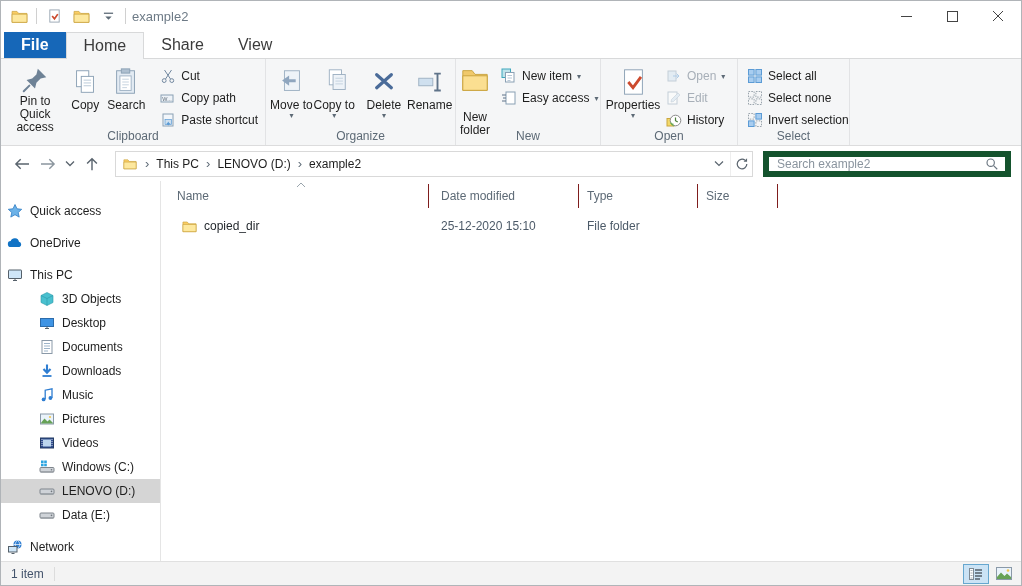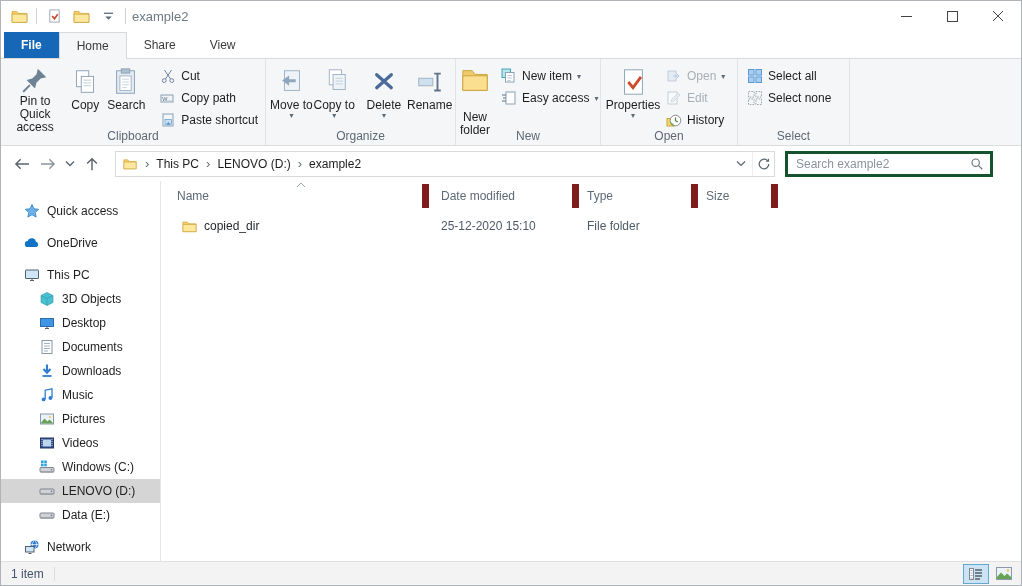--- a/index.html
+++ b/index.html
@@ -11,21 +11,21 @@
   .qat { display:flex; align-items:center; gap:7px; padding-left:8px; }
   .qat .sep { width:1px; height:16px; background:#d0d0d0; }
   .qat-btn { display:flex; align-items:center; justify-content:center; width:20px; height:20px; }
   .title-text { margin-left:6px; font-size:13px; color:#6d7a86; }
   .win-controls { position:absolute; right:0; top:0; height:30px; display:flex; }
   .win-btn { width:46px; height:30px; display:flex; align-items:center; justify-content:center; }
 
   
   .tabrow { position:absolute; top:30px; left:0; right:0; height:27px; background:#fff; }
   .tabs { display:flex; align-items:flex-end; height:27px; padding-left:3px; }
-  .tab { height:26px; line-height:26px; padding:0 17px; font-size:12px; color:#3b3b3b; position:relative; }
+  .tab { height:26px; line-height:26px; padding:0 17px; font-size:16px; color:#3b3b3b; position:relative; }
   .tab-file { background:#1667b8; color:#fff; font-weight:bold; }
   .tab-selected { background:#f5f6f7; border:1px solid #d8d9da; border-bottom:none; z-index:3; margin-bottom:-1px; height:27px; }
   .tabrow-right { position:absolute; right:8px; top:33px; display:flex; align-items:center; gap:12px; }
   .help-circle { width:17px; height:17px; border-radius:50%; background:#2878cc; color:#fff; font-size:11px; font-weight:bold; display:flex; align-items:center; justify-content:center; }
 
   
   .ribbon { position:absolute; top:57px; left:0; right:0; height:88px; background:#f5f6f7; border-top:1px solid #d8d9da; border-bottom:1px solid #dcdcdd; display:flex; }
   .rgroup { position:relative; height:100%; border-right:1px solid #e2e3e5; padding:2px 2px 16px 4px; display:flex; align-items:flex-start; }
   .rgroup-label { position:absolute; bottom:2px; left:0; right:0; text-align:center; font-size:12px; color:#5d6a76; }
   .btn-large { display:flex; flex-direction:column; align-items:center; padding-top:4px; font-size:12px; color:#1e1e1e; text-align:center; line-height:13px; height:72px; }
@@ -38,35 +38,35 @@
 
   
   .addressrow { position:absolute; top:145px; left:0; right:0; height:35px; background:#fff; display:flex; align-items:center; }
   .nav-btn { width:26px; height:26px; display:flex; align-items:center; justify-content:center; }
   .nav-btn.narrow { width:18px; }
   .addressbox { height:26px; border:1px solid #d9d9d9; background:#fff; display:flex; align-items:center; flex:1; margin-left:10px; font-size:12px; color:#1e1e1e; }
   .crumb { padding:0 4px; white-space:nowrap; }
   .crumb-sep { color:#5d6a76; font-size:13px; padding:0 3px; }
   .addr-right { margin-left:auto; display:flex; align-items:center; height:100%; }
   .addr-btn { width:22px; height:100%; display:flex; align-items:center; justify-content:center; border-left:1px solid #eee; }
-  .searchbox { width:208px; height:26px; border:3px solid #14532d; margin:0 10px; display:flex; align-items:center; }
+  .searchbox { width:248px; height:26px; border:6px solid #14532d; margin:0 10px; display:flex; align-items:center; }
   .searchbox input { flex:1; border:none; outline:none; font-size:12px; color:#444; padding:0 8px; font-family:inherit; background:transparent; }
   .searchbox input::placeholder { color:#8a949e; }
   .search-btn { width:26px; display:flex; align-items:center; justify-content:center; }
 
   
   .main { position:absolute; top:180px; left:0; right:0; height:382px; display:flex; background:#fff; }
   .sidebar { width:160px; border-right:1px solid #e5e5e5; padding-top:18px; overflow:hidden; }
-  .nav-item { height:24px; display:flex; align-items:center; gap:7px; font-size:12px; color:#1e1e1e; padding-left:23px; cursor:default; }
+  .nav-item { height:24px; display:flex; align-items:center; gap:7px; font-size:12px; color:#1e1e1e; padding-left:6px; cursor:default; }
   .nav-item.child { padding-left:38px; }
   .nav-item.gap-before { margin-top:8px; }
   .nav-item.selected { background:#d5d5d5; }
   .filearea { flex:1; position:relative; }
   .fl-header { display:flex; height:24px; align-items:center; font-size:12px; color:#5d6a76; margin-top:3px; }
-  .fl-col { height:100%; display:flex; align-items:center; border-right:7px solid #7f1d1d; }
+  .fl-col { height:100%; display:flex; align-items:center; border-right:1px solid #7f1d1d; }
   .col-name { width:268px; padding-left:16px; }
   .col-date { width:150px; padding-left:12px; }
   .col-type { width:119px; padding-left:8px; }
   .col-size { width:80px; padding-left:8px; }
   .sort-ind { position:absolute; top:1px; left:135px; }
   .fl-row { display:flex; height:22px; align-items:center; font-size:12px; margin-top:7px; }
   .fl-cell { height:100%; display:flex; align-items:center; }
   .cell-name { width:268px; padding-left:20px; gap:6px; color:#24292e; }
   .cell-date { width:150px; padding-left:12px; color:#4c5a68; }
   .cell-type { width:119px; padding-left:8px; color:#4c5a68; }
@@ -341,20 +341,29 @@
           <span>Select all</span>
         </div>
         <div class="btn-small">
           <svg width="16" height="16" viewBox="0 0 16 16" fill="none" stroke="#9aa5ad" stroke-dasharray="1.6 1.2">
               <rect x="1.5" y="1.5" width="5.6" height="5.6"></rect>
               <rect x="8.9" y="1.5" width="5.6" height="5.6"></rect>
               <rect x="1.5" y="8.9" width="5.6" height="5.6"></rect>
               <rect x="8.9" y="8.9" width="5.6" height="5.6"></rect>
             </svg>
           <span>Select none</span>
+        </div>
+        <div class="btn-small">
+          <svg width="16" height="16" viewBox="0 0 16 16">
+              <rect x="1.5" y="1.5" width="5.6" height="5.6" fill="none" stroke="#9aa5ad" stroke-dasharray="1.6 1.2"></rect>
+              <rect x="8.9" y="1.5" width="5.6" height="5.6" fill="#a8cdf0" stroke="#5b9bd5"></rect>
+              <rect x="1.5" y="8.9" width="5.6" height="5.6" fill="#a8cdf0" stroke="#5b9bd5"></rect>
+              <rect x="8.9" y="8.9" width="5.6" height="5.6" fill="none" stroke="#9aa5ad" stroke-dasharray="1.6 1.2"></rect>
+            </svg>
+          <span>Invert selection</span>
         </div>
       </div>
       <div class="rgroup-label">Select</div>
     </div>
   </div>
 
   <div class="addressrow">
     <span class="nav-btn" style="margin-left:8px;">
       <svg width="18" height="14" viewBox="0 0 20 16">
           <path d="M18 8H3M8.5 2.5L3 8l5.5 5.5" stroke="#5a646e" stroke-width="1.6" fill="none"></path>

